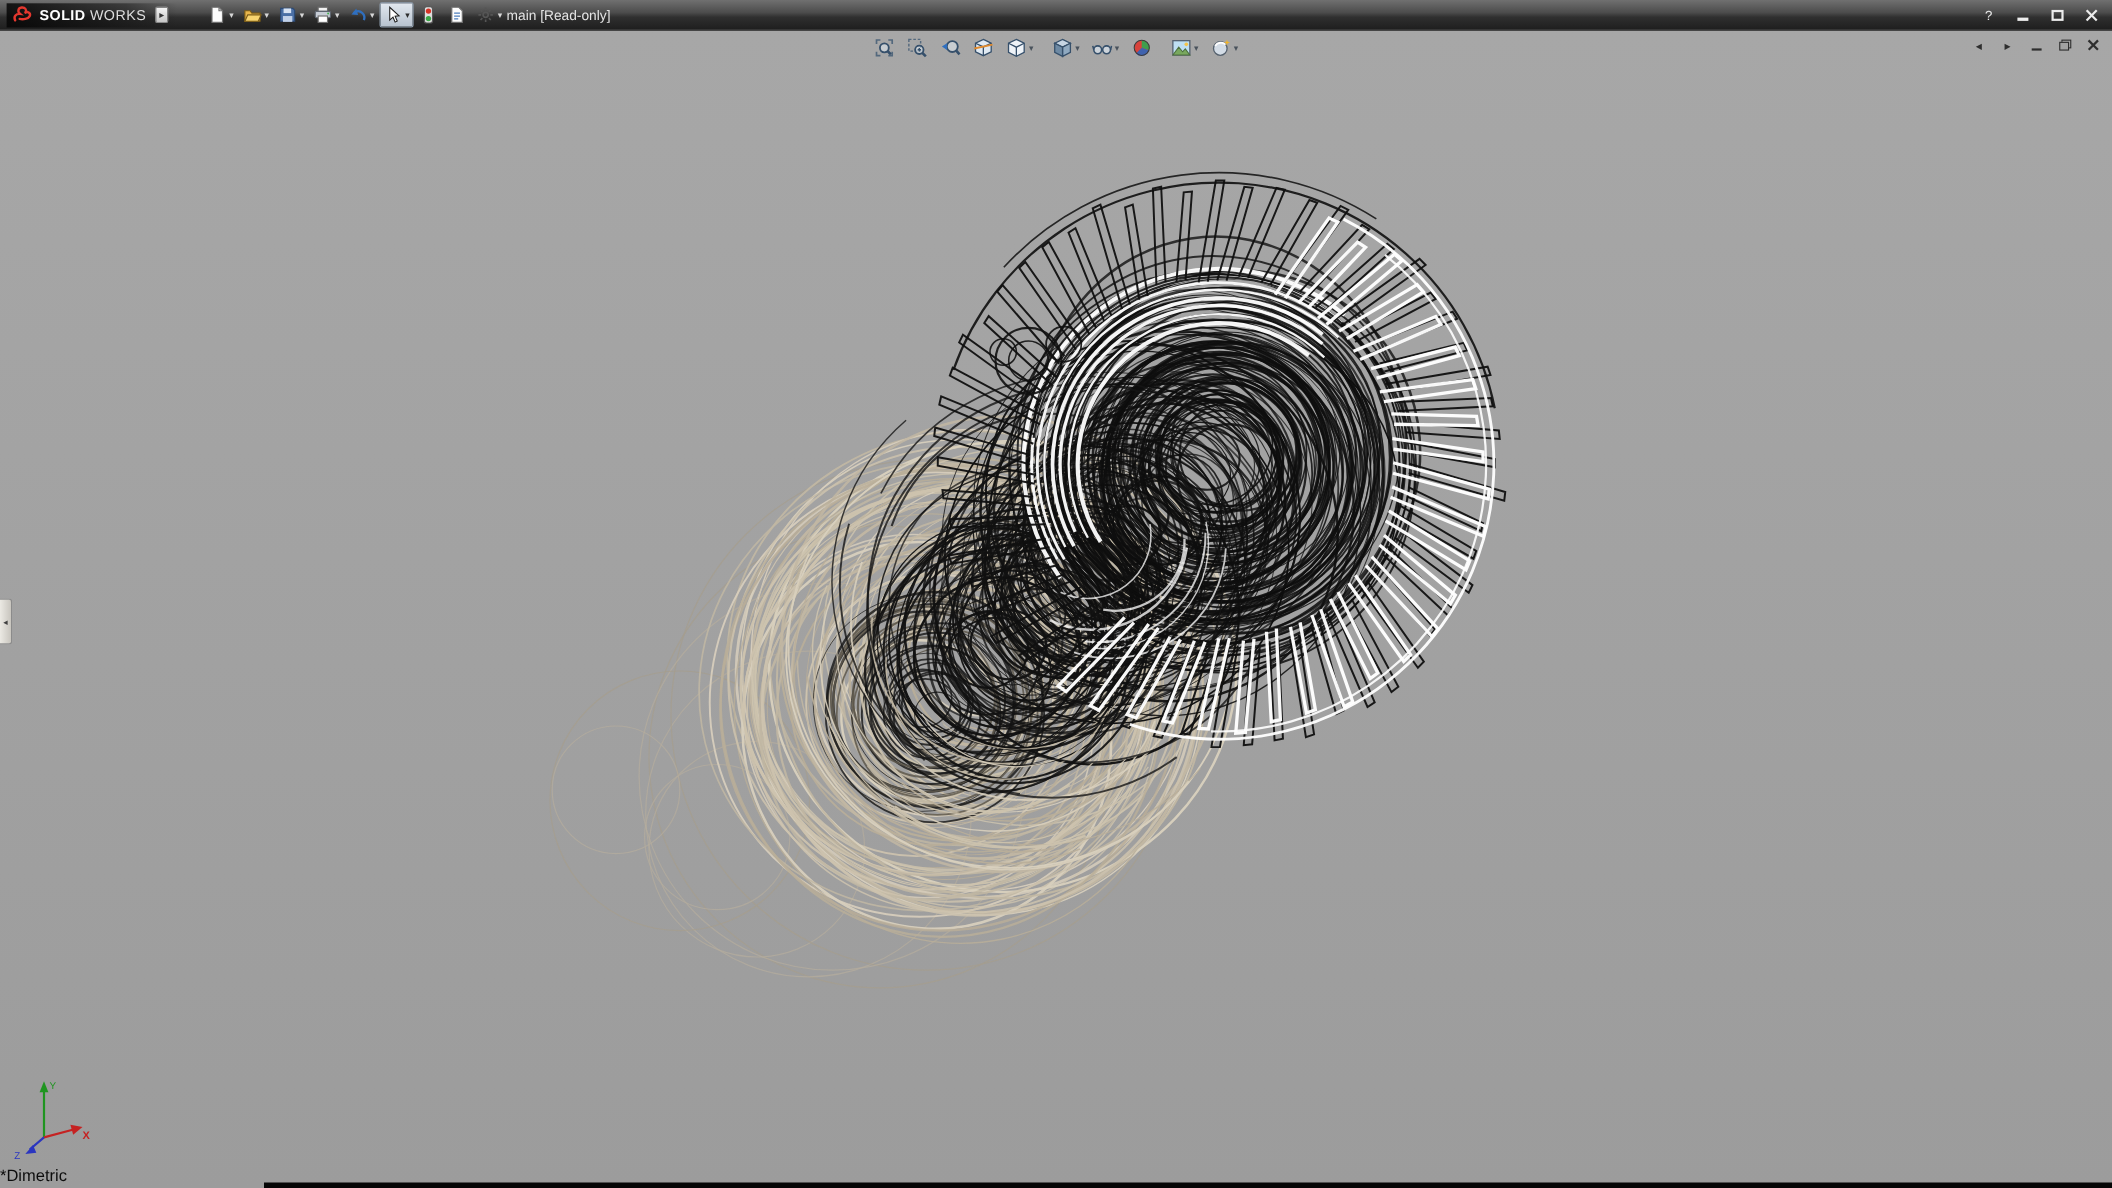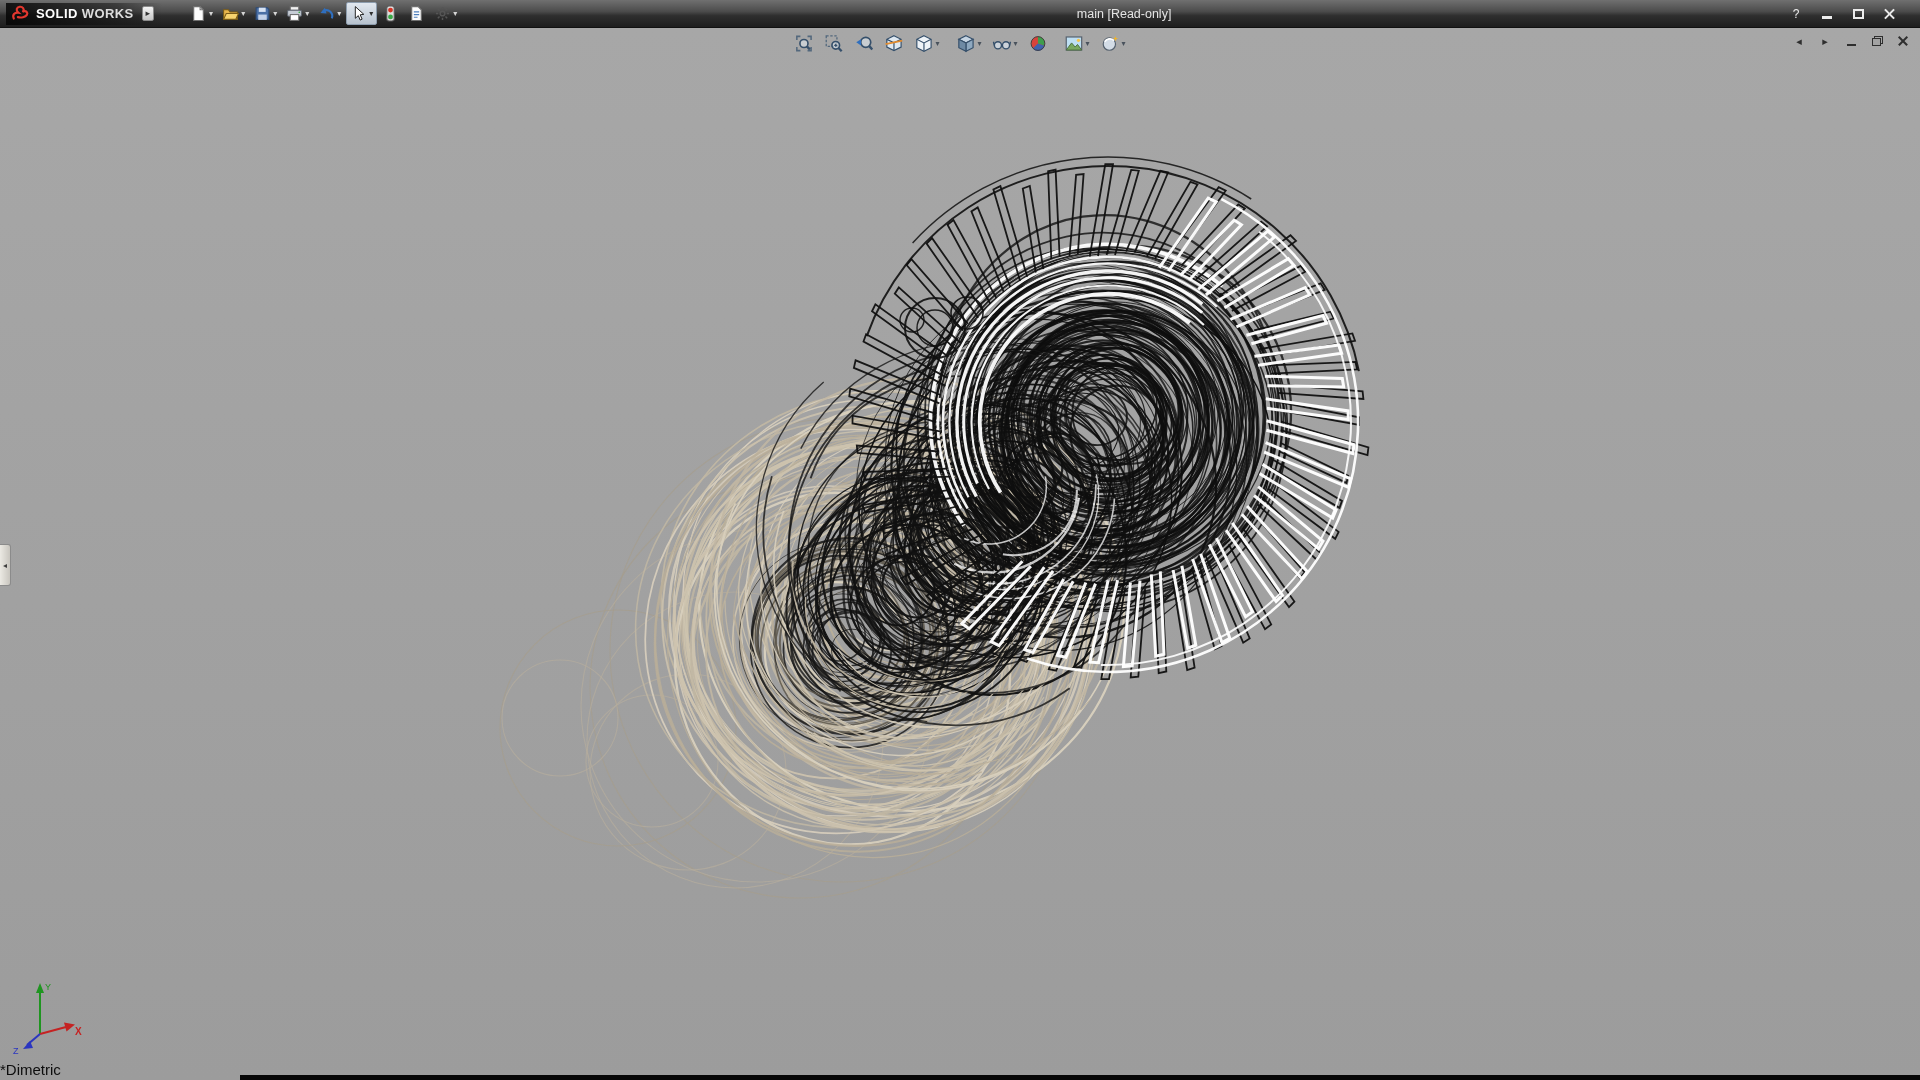--- a/index.html
+++ b/index.html
@@ -1,35 +1,35 @@
 <!DOCTYPE html>
 <html><head>
 <meta charset="utf-8">
 <style>
   *{margin:0;padding:0;box-sizing:border-box}
   html,body{width:1920px;height:1080px;overflow:hidden;font-family:"Liberation Sans",sans-serif;background:#a1a1a1}
   .app{width:1920px;height:1080px;display:flex;flex-direction:column}
 
   
-  .titlebar{height:28px;flex:0 0 28px;display:flex;align-items:center;padding:0 20px 0 6px;position:relative;
+  .titlebar{height:28px;flex:0 0 28px;display:flex;align-items:center;padding:0 8px 0 6px;position:relative;
     background:linear-gradient(180deg,#707070 0%,#4c4c4c 42%,#2f2f2f 58%,#1e1e1e 100%);border-bottom:1px solid #111}
   .brand{display:flex;align-items:center;gap:4px;color:#fff;padding:2px 8px 2px 4px;
     background:linear-gradient(90deg,rgba(5,5,5,.85),rgba(20,20,20,.5) 70%,transparent)}
   .brand .logo{width:22px;height:18px;display:block}
   .brand-bold{font-weight:bold;font-size:13px;letter-spacing:.4px}
-  .brand-light{font-weight:bold;font-size:13px;color:#dcdcdc;letter-spacing:.4px}
+  .brand-light{font-weight:normal;font-size:13px;color:#dcdcdc;letter-spacing:.4px}
   .brand-arrow{font-size:9px;color:#333;background:linear-gradient(#f4f4f4,#c6c6c6);border:1px solid #8a8a8a;border-radius:2px;padding:0 3px;margin-left:4px;line-height:13px}
   .menu-toolbar{display:flex;align-items:center;gap:1px;margin-left:24px}
   .tbtn{display:flex;align-items:center;gap:2px;padding:2px 3px;border:1px solid transparent;border-radius:2px}
   .tbtn.active{background:linear-gradient(#e2e8ef,#b7c2ce);border-color:#8d9dae}
   .tbtn .icon{width:17px;height:17px;display:block}
   .tbtn .icon svg{width:100%;height:100%;display:block}
   .caret{font-size:8px;color:#d6d6d6;line-height:1}
   .tbtn.active .caret{color:#2e2e2e}
-  .doc-title{flex:1;text-align:center;color:#e4e4e4;font-size:12.5px;white-space:nowrap;overflow:hidden}
+  .doc-title{flex:1;color:#e4e4e4;font-size:12.5px;white-space:nowrap;overflow:hidden}
   .win-controls{display:flex;align-items:center;gap:13px;padding-right:2px}
   .wc{width:18px;height:16px;display:flex;align-items:center;justify-content:center;font-size:12px;color:#ececec}
   .shape-min{width:10px;height:3px;background:#ececec;margin-top:8px}
   .shape-max{width:11px;height:10px;border:2px solid #ececec}
   .shape-x{position:relative;width:11px;height:11px}
   .shape-x::before,.shape-x::after{content:"";position:absolute;left:-1px;top:4.5px;width:13px;height:2px;background:#ececec}
   .shape-x::before{transform:rotate(45deg)}
   .shape-x::after{transform:rotate(-45deg)}
 
   

